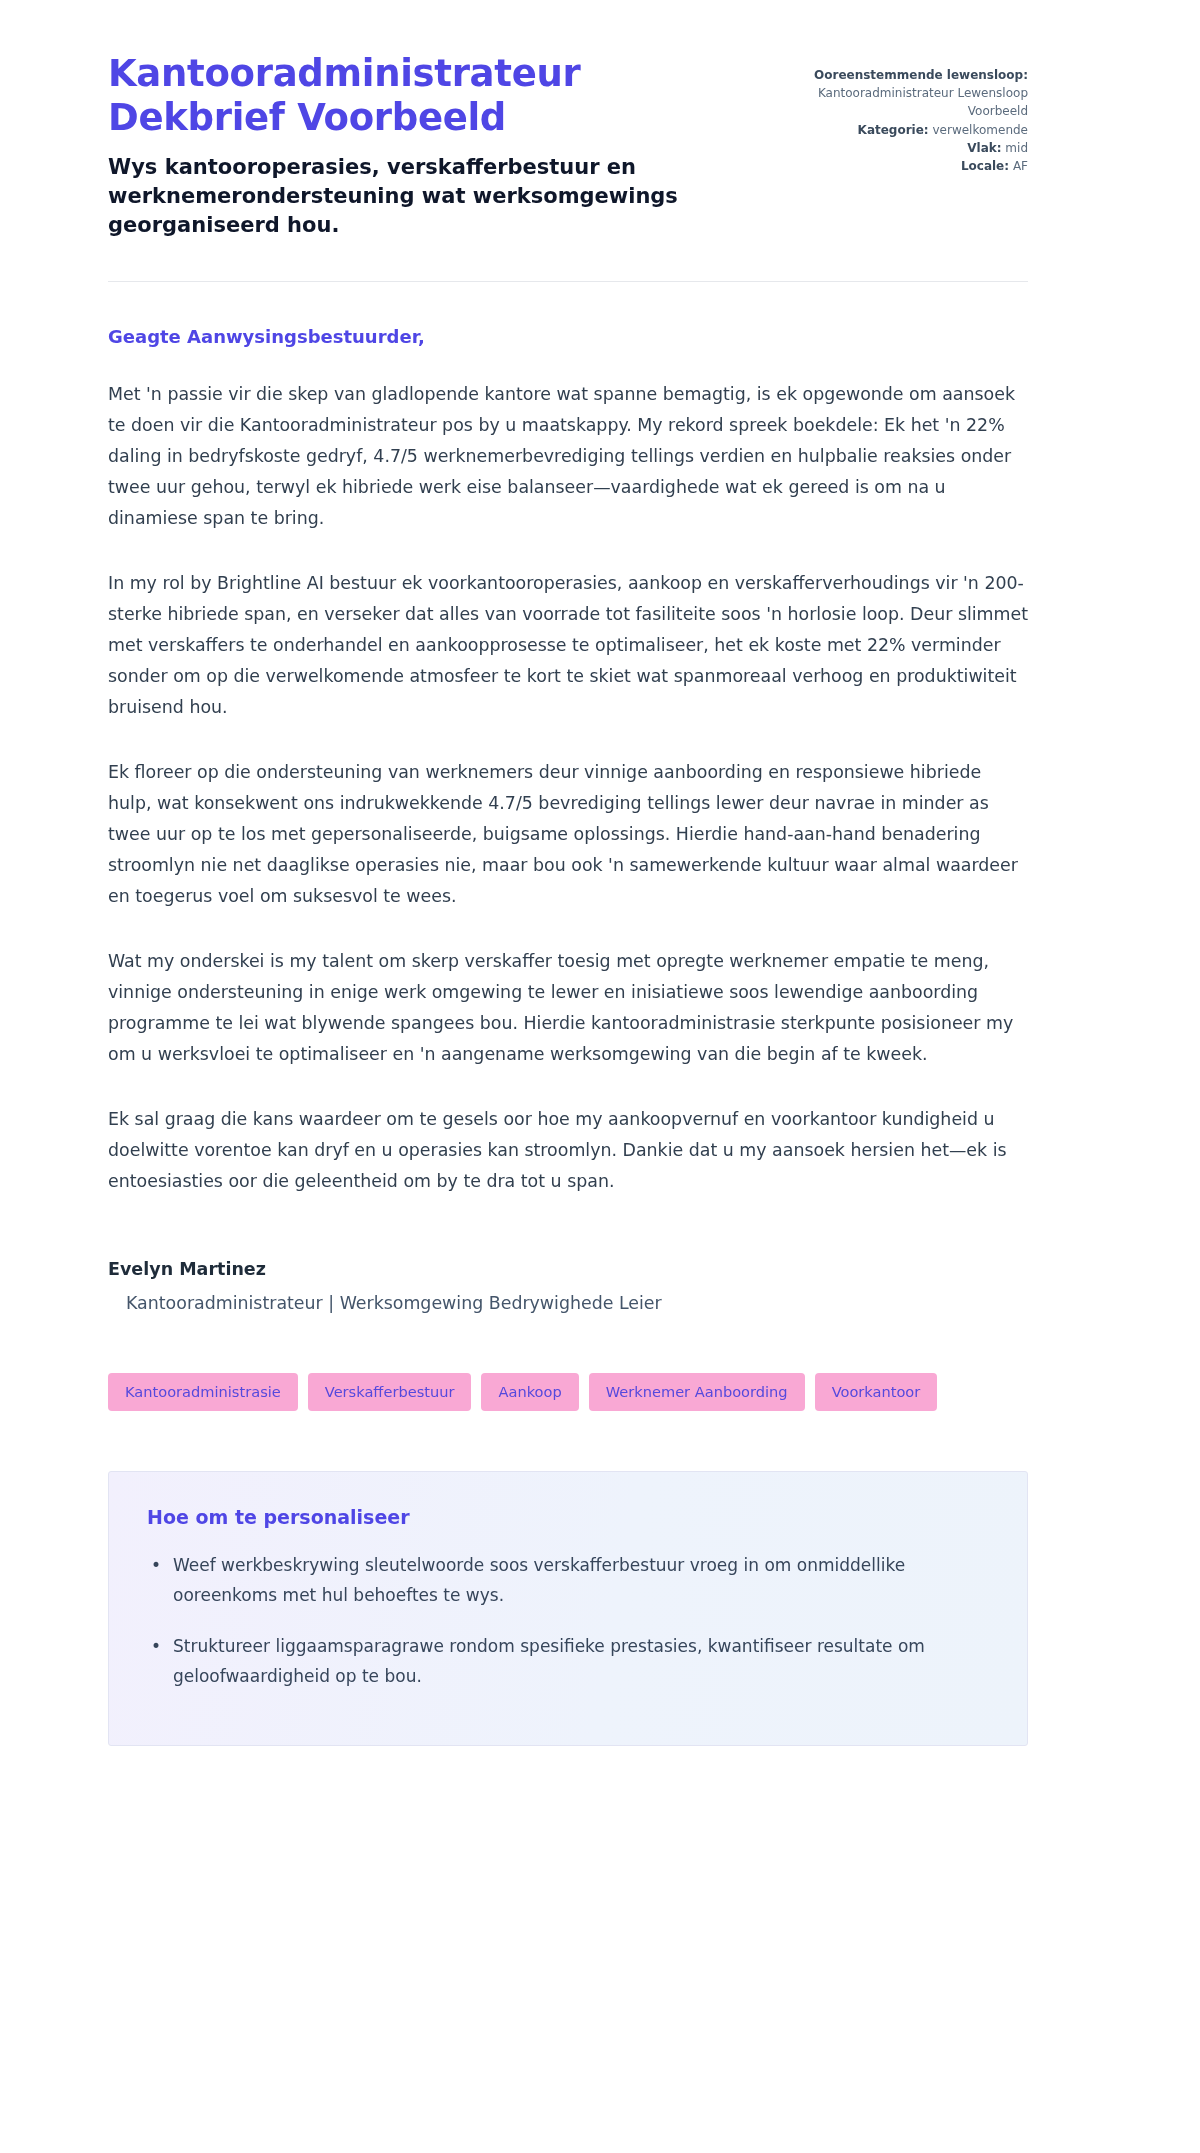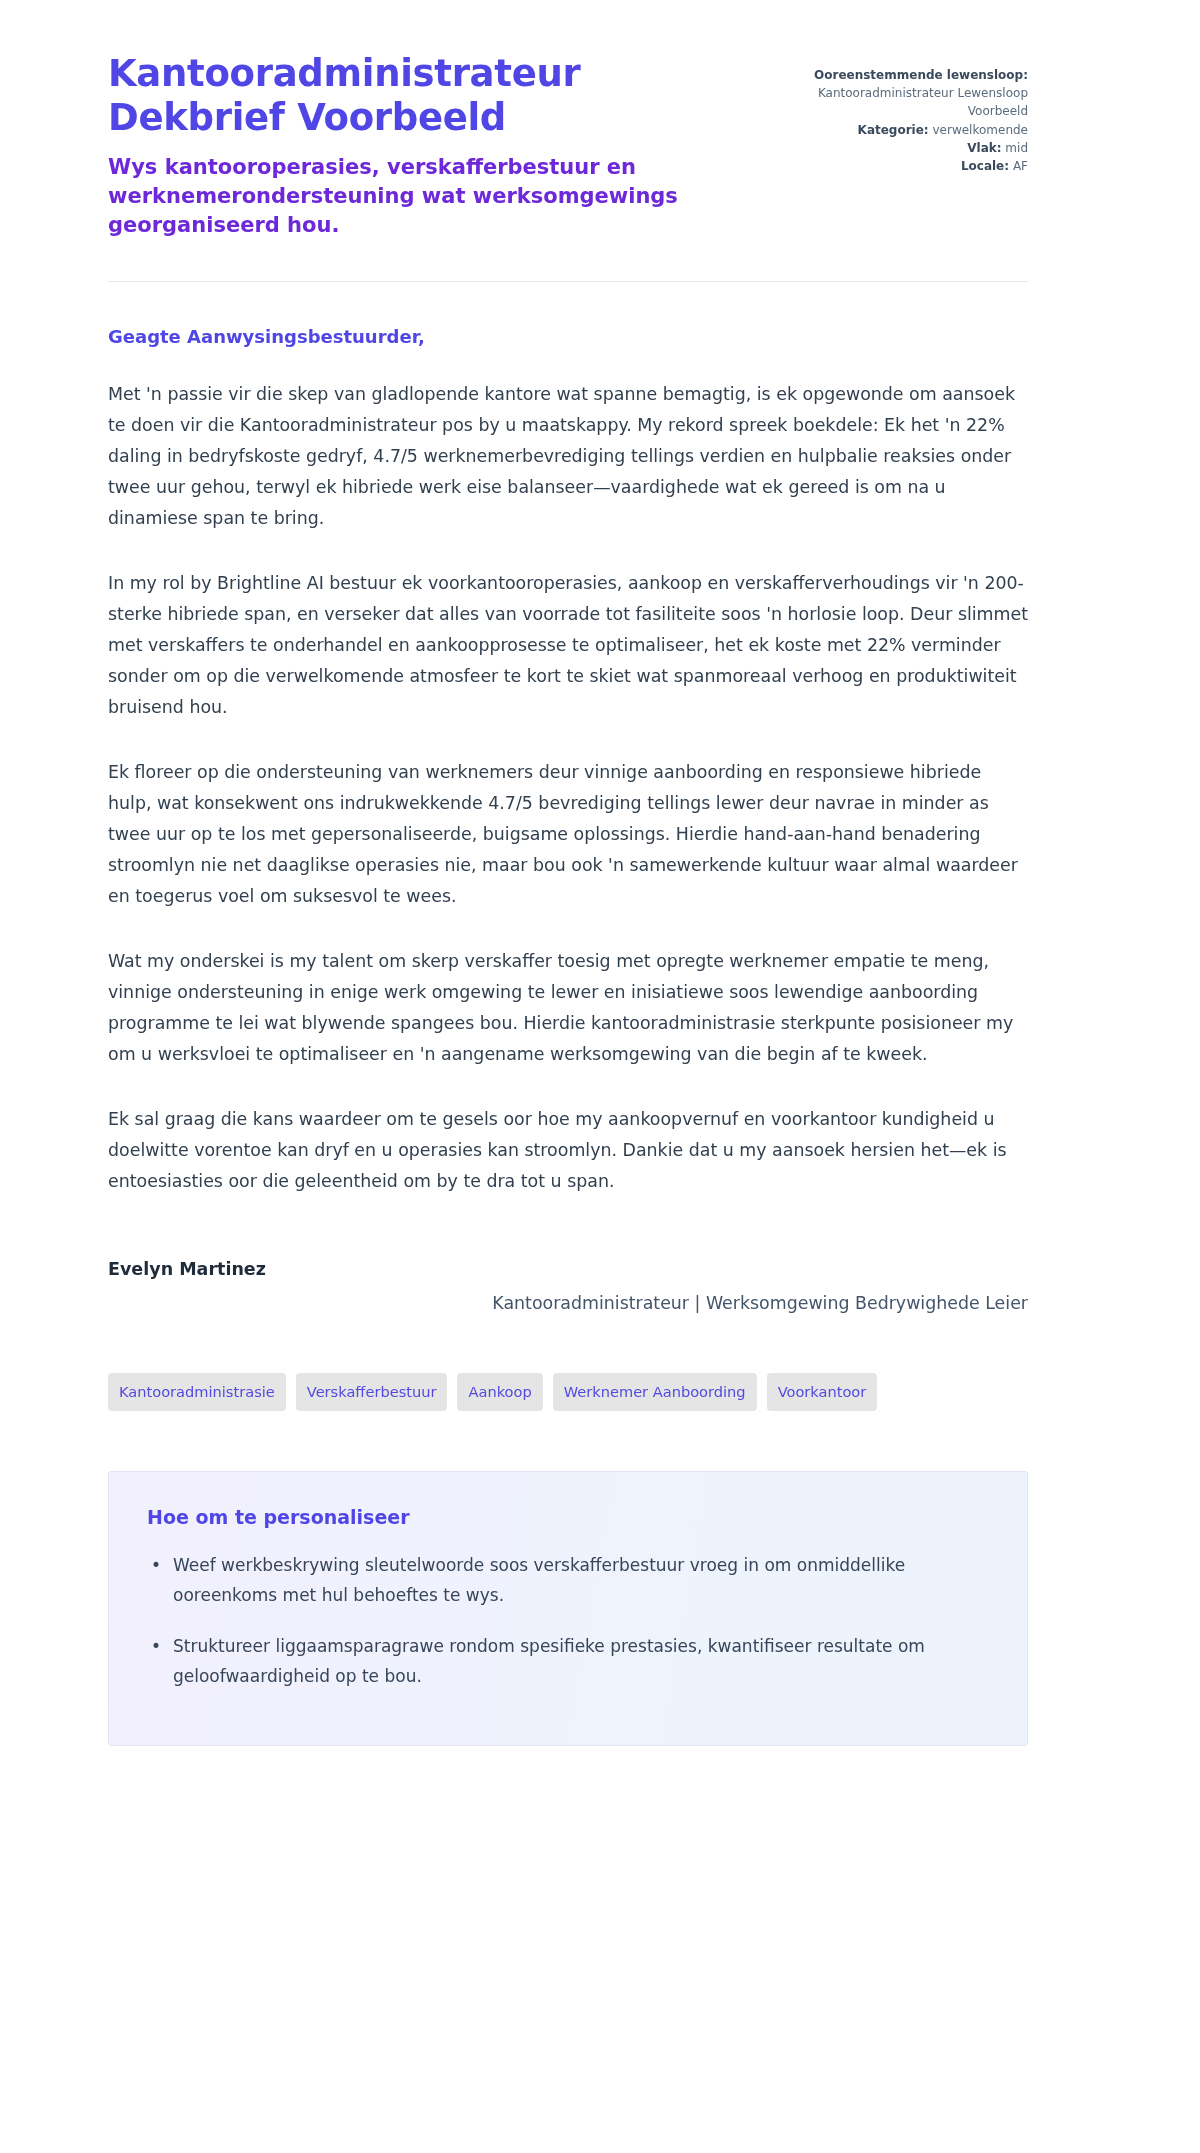--- a/index.html
+++ b/index.html
@@ -37,21 +37,21 @@
     line-height: 1.18;
     font-weight: 700;
     color: #4f46e5;
     letter-spacing: -0.3px;
   }
   .doc-subtitle {
     margin: 14px 0 0 0;
     font-size: 21px;
     line-height: 1.38;
     font-weight: 700;
-    color: #6d28d9;
+    color: #0f172a;
     max-width: 630px;
   }
 
   .meta {
     flex: 0 0 auto;
     text-align: right;
     font-size: 12px;
     line-height: 1.52;
     color: #5b6b7d;
     padding-top: 14px;
@@ -95,39 +95,38 @@
 
   
   .signature { margin-top: 62px; }
   .sig-name {
     margin: 0;
     font-size: 17.5px;
     font-weight: 700;
     color: #1f2c3a;
   }
   .sig-role {
-    margin: 14px 0 0 6px;
+    margin: 14px 0 0 18px;
     font-size: 17.4px;
     color: #44556a;
-    text-align: right;
   }
 
   
   .tags {
     margin-top: 60px;
     display: flex;
     flex-wrap: wrap;
     gap: 10px;
   }
   .tag {
-    background: #e5e5e5;
+    background: #f9a8d4;
     color: #5549dd;
     font-size: 14.6px;
     line-height: 1;
-    padding: 12px 11px;
+    padding: 12px 17px;
     border-radius: 4px;
     white-space: nowrap;
   }
 
   
   .tips {
     margin-top: 60px;
     background: linear-gradient(100deg, #f2f0fd 0%, #eef3fc 55%, #edf3fb 100%);
     border: 1px solid #e2e4f3;
     border-radius: 3px;

